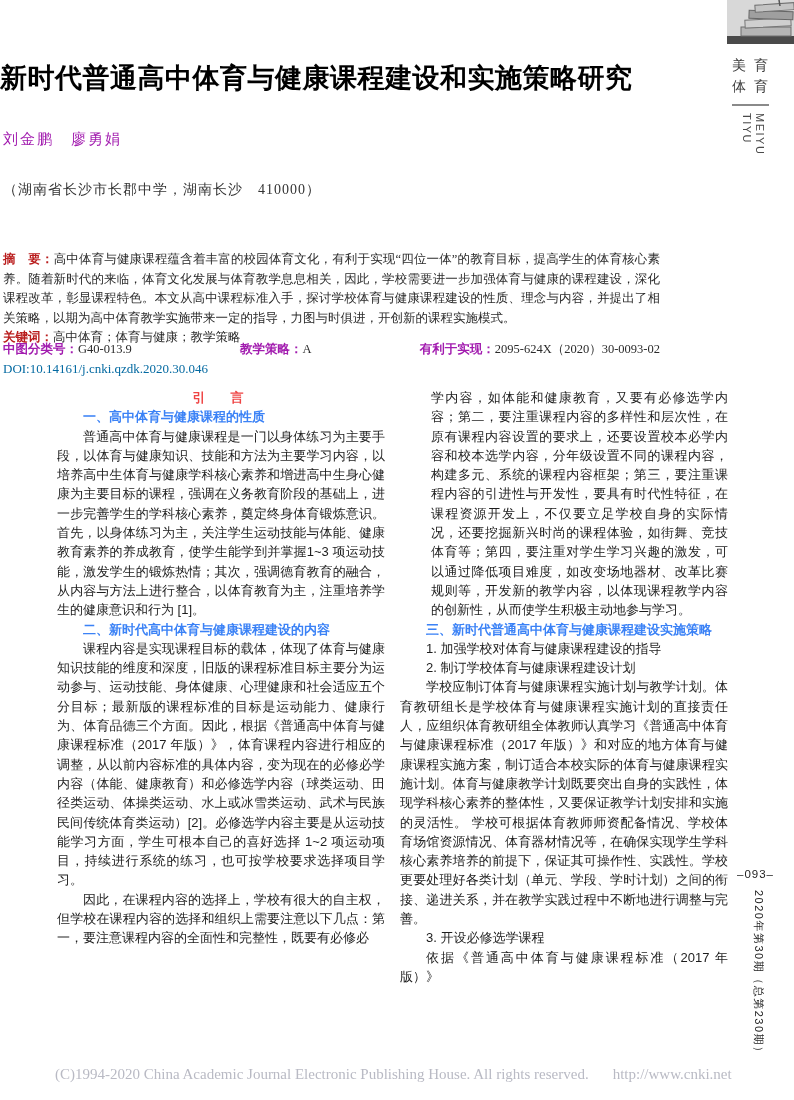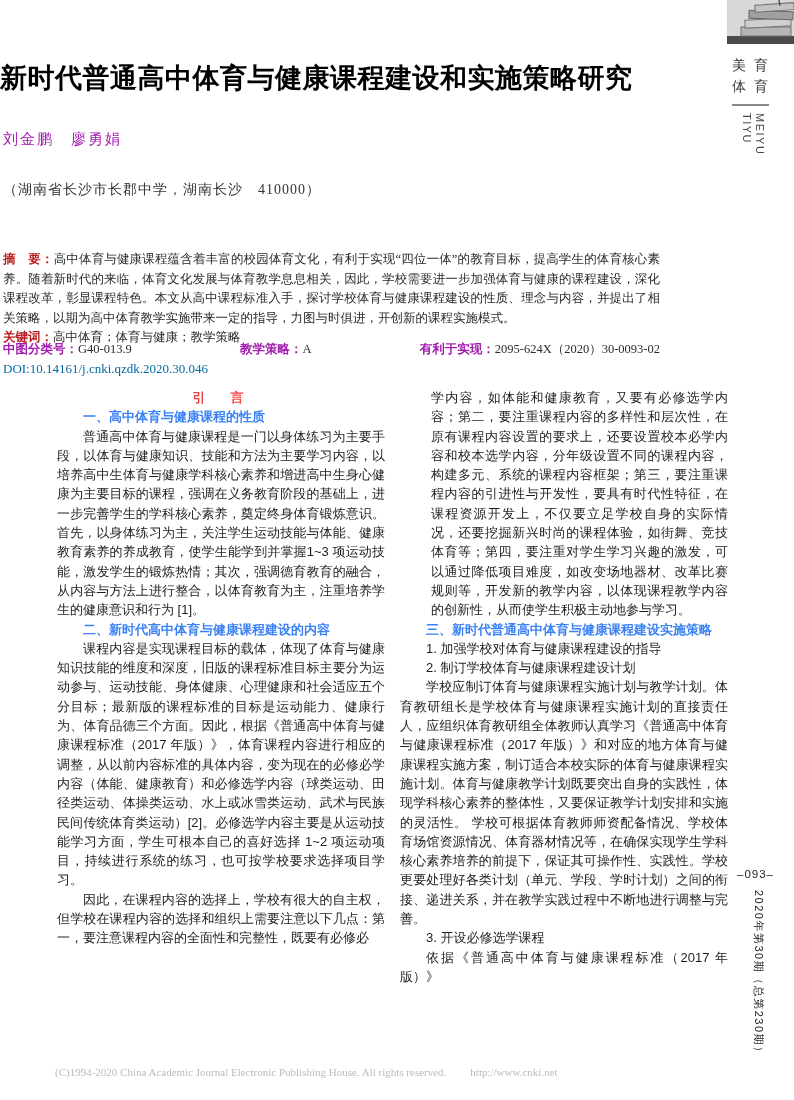--- a/index.html
+++ b/index.html
@@ -98,21 +98,21 @@
   .issue-info {
     position: absolute; left: 766px; top: 890px;
     transform: rotate(90deg); transform-origin: top left;
     font-size: 11px; color: #222; letter-spacing: 1.5px;
     white-space: nowrap;
   }
 
   
   .footer {
     position: absolute; left: 55px; top: 1066px; width: 700px;
-    font-size: 11px; color: #b9bac4;
+    font-size: 15px; color: #b9bac4;
     font-family: "Liberation Serif", serif;
     white-space: nowrap;
   }
   .footer .url { margin-left: 24px; }
 </style>
 </head>
 <body>
 
 <div id="page">
 

